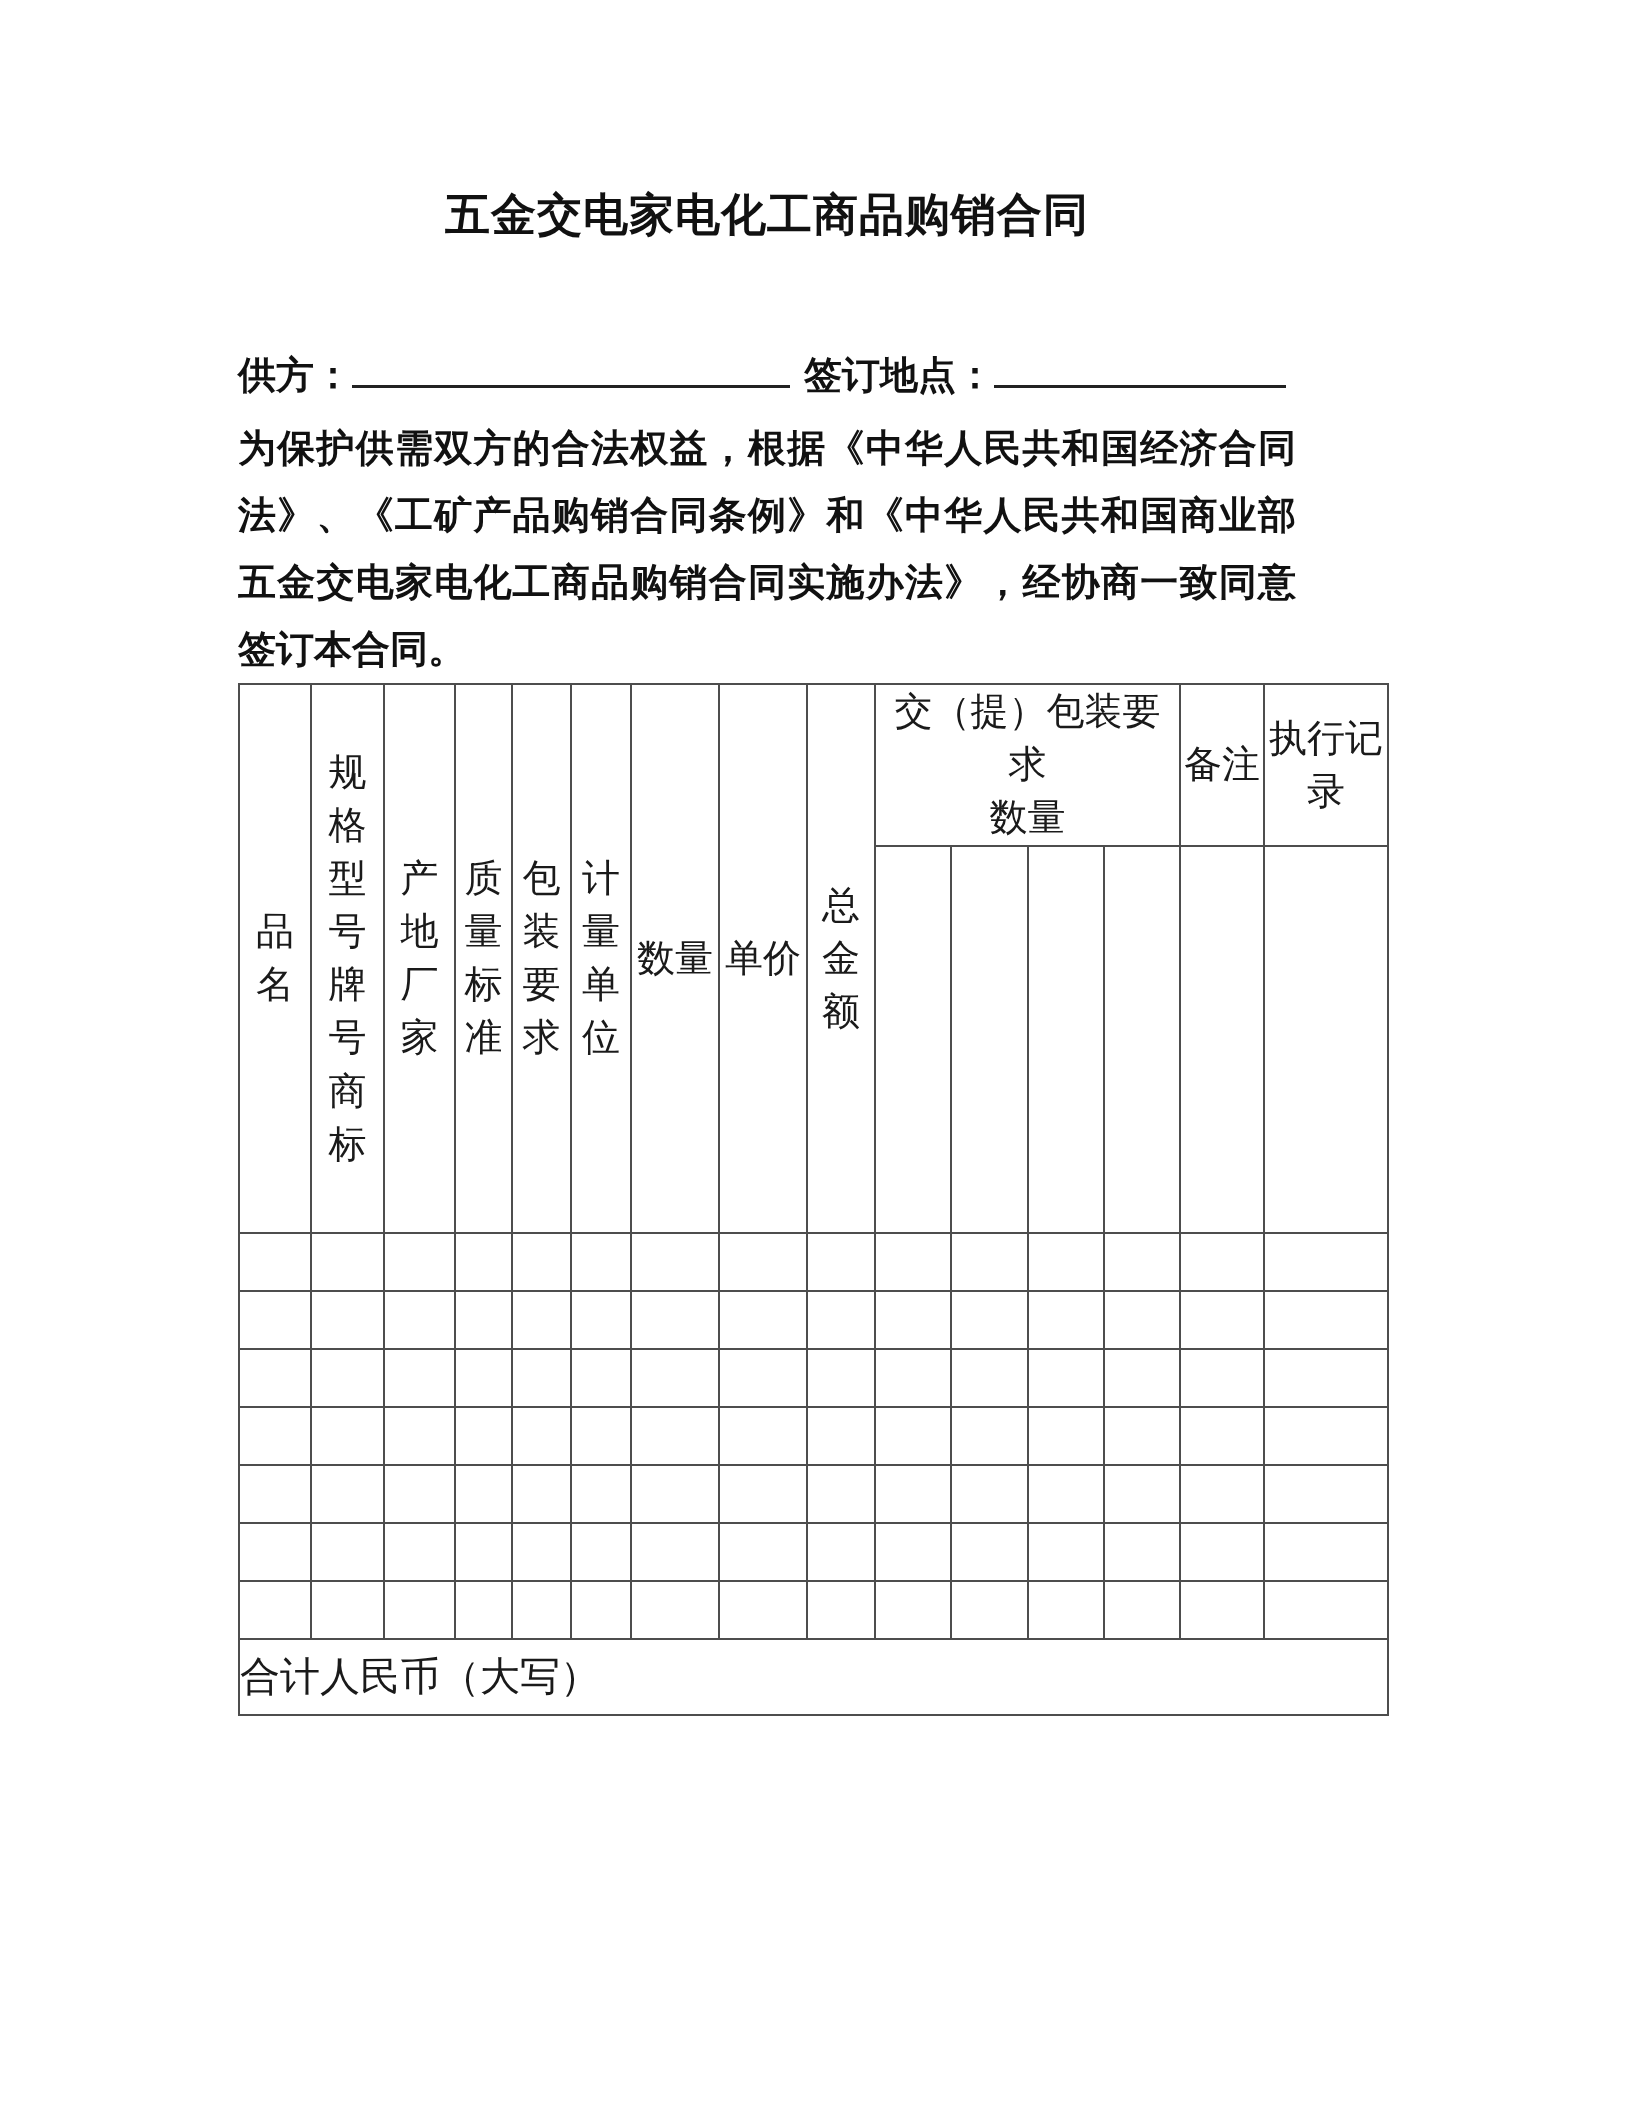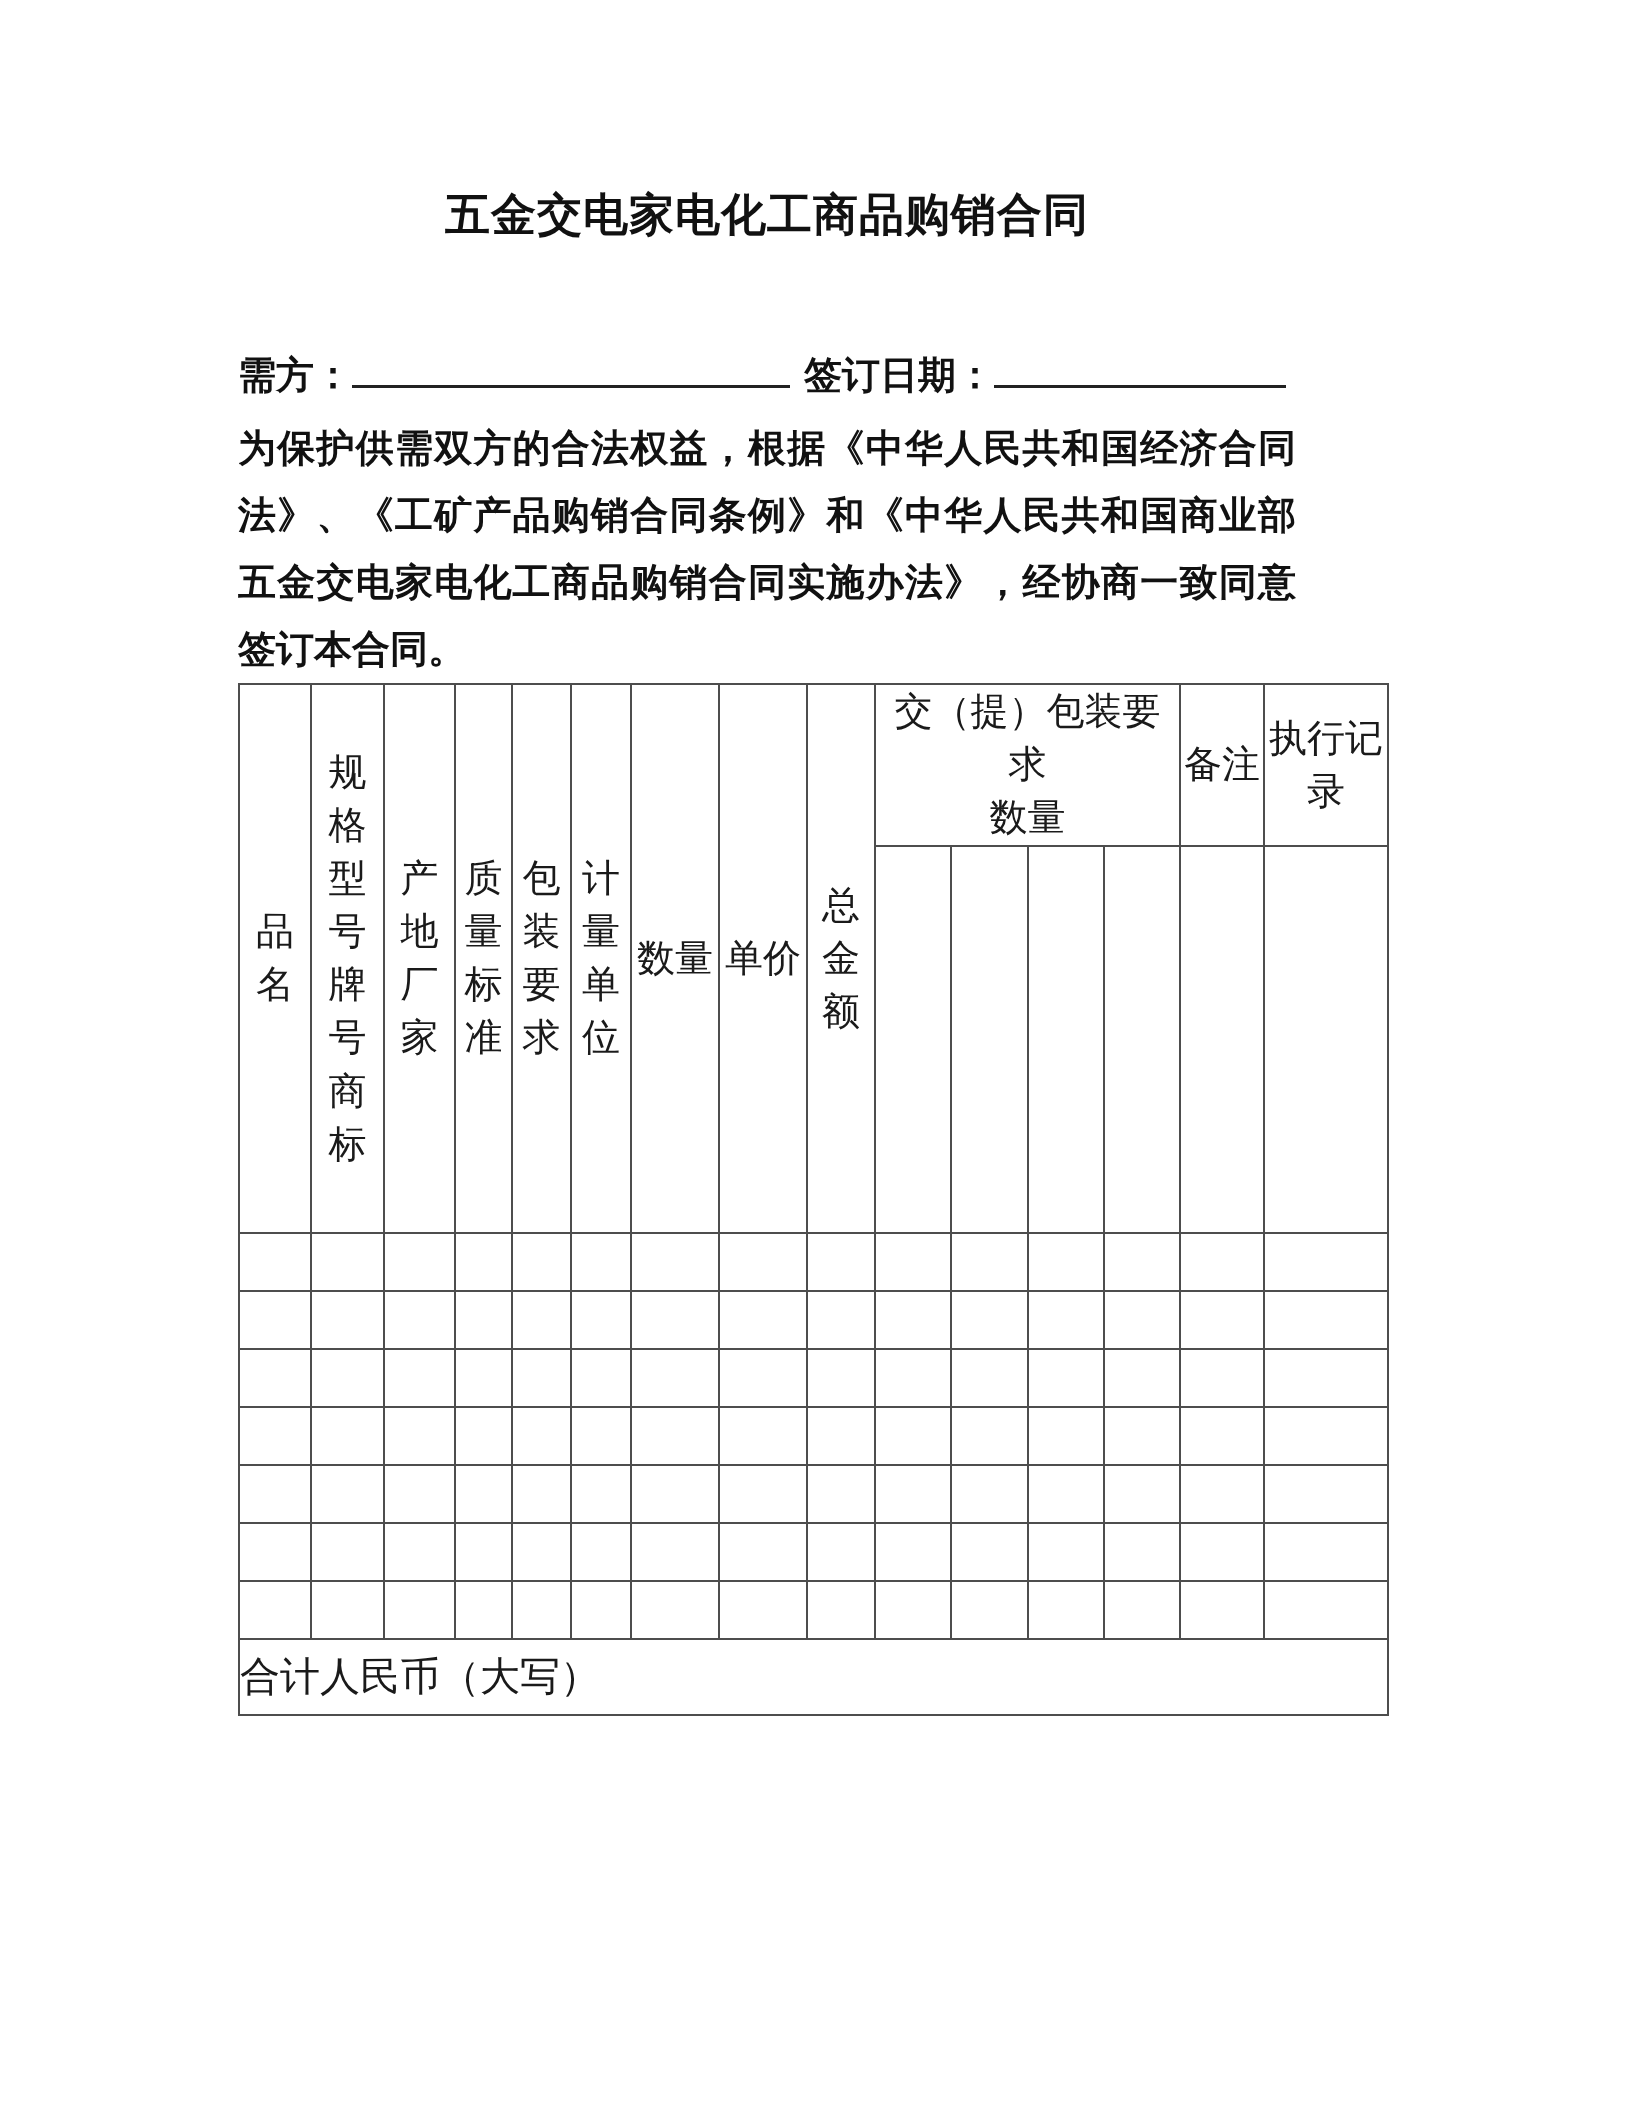--- a/index.html
+++ b/index.html
@@ -92,27 +92,27 @@
     color: #1a1a1a;
   }
 </style>
 </head>
 <body>
 
 <div class="page">
 
   <h1 class="doc-title">五金交电家电化工商品购销合同</h1>
 
-
   <div class="form-line">
-    <span>需方：</span>
+    <span>供方：</span>
       <span class="blank blank-long"></span>
-      <span>签订日期：</span>
+      <span>签订地点：</span>
       <span class="blank blank-short"></span>
   </div>
+
 
   <p class="intro">为保护供需双方的合法权益，根据《中华人民共和国经济合同法》、《工矿产品购销合同条例》和《中华人民共和国商业部五金交电家电化工商品购销合同实施办法》，经协商一致同意签订本合同。</p>
 
 
   <table class="items">
     <colgroup>
       <col style="width:72px">
         <col style="width:73px">
         <col style="width:71px">
       <col style="width:57px">

